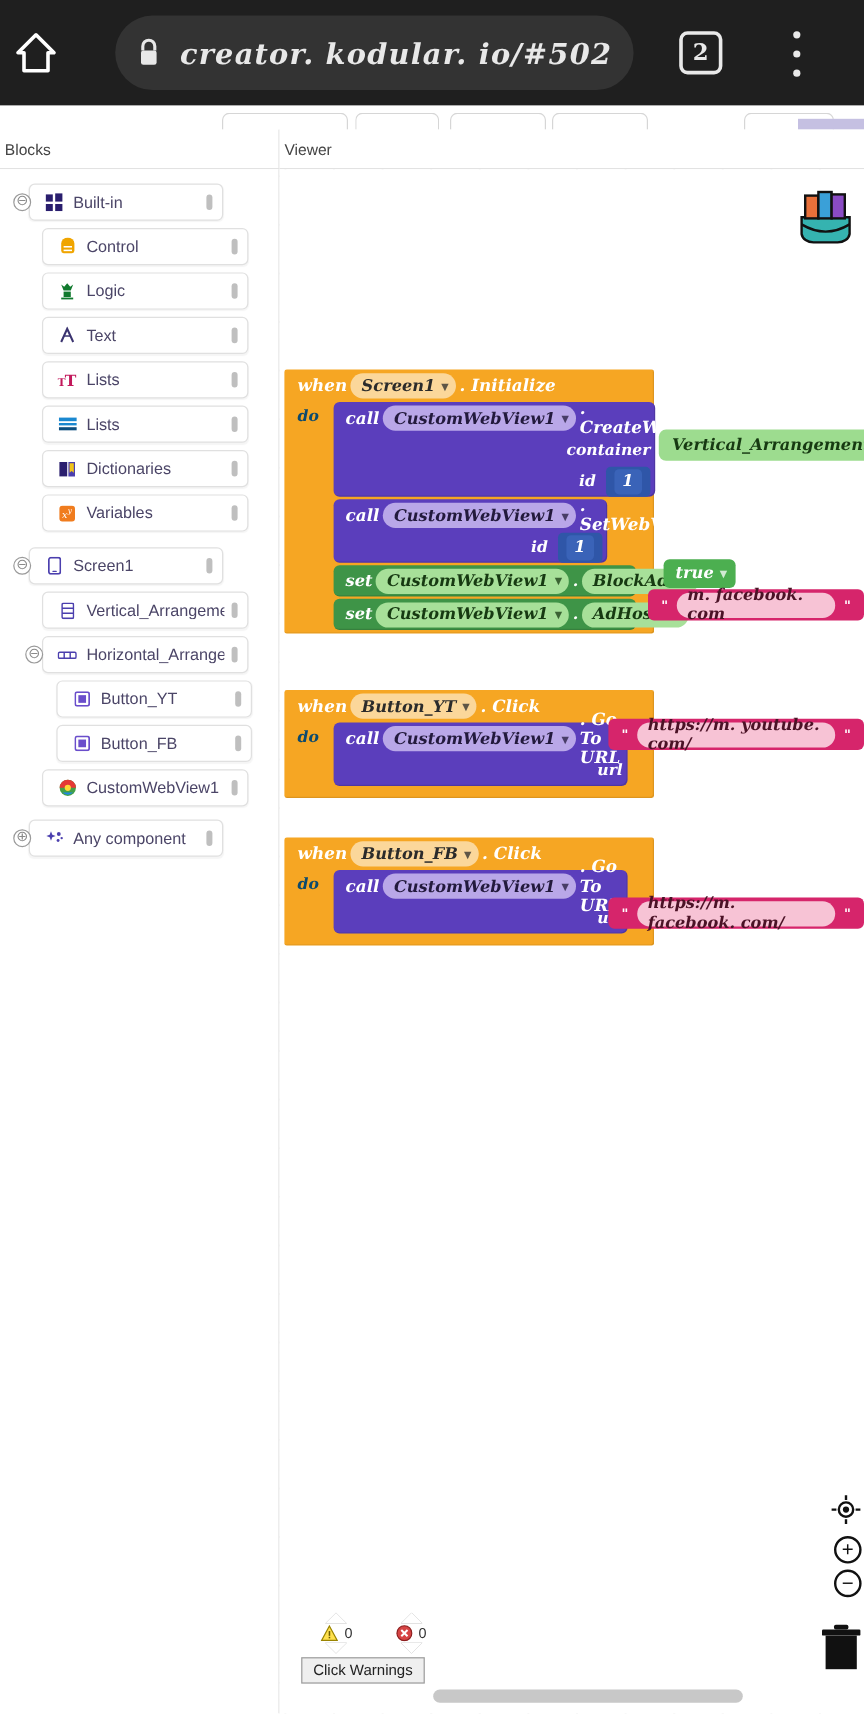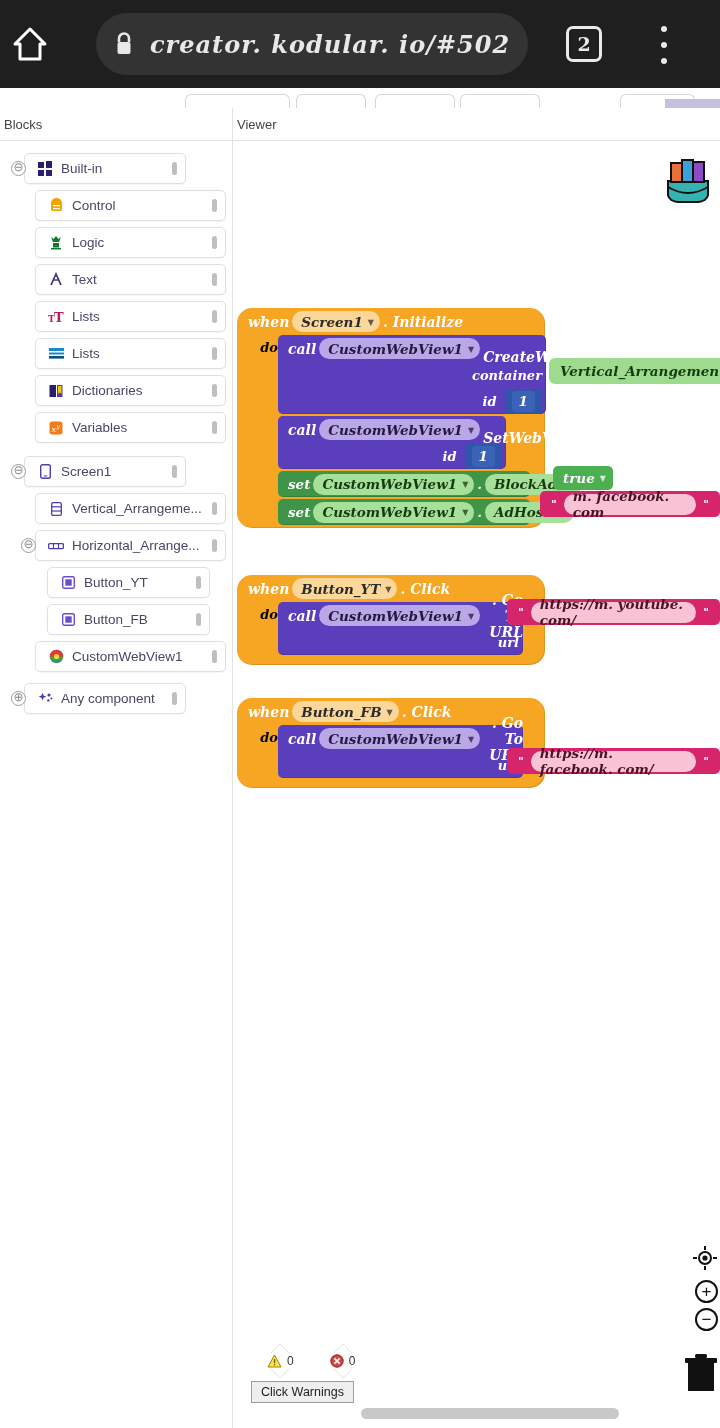--- a/index.html
+++ b/index.html
@@ -98,21 +98,21 @@
   .node .lbl {
     flex: 1 1 auto; font-size: 13.5px; color: #4b4567;
     white-space: nowrap; overflow: hidden; padding-left: 6px;
   }
   .handle {
     flex: 0 0 auto; width: 5px; height: 13px; border-radius: 3px;
     background: #bfbfbf; margin-left: 6px;
   }
   
   .lvl0 { margin-left: 24px; width: 162px; }
-  .lvl1 { margin-left: 35px; width: 191px; }
+  .lvl1 { margin-left: 35px; width: 172px; }
   .lvl2 { margin-left: 47px; width: 163px; }
 
   
   .workspace {
     position: absolute; left: 233px; top: 141px; width: 487px; height: 1287px;
     background-color: #ffffff;
     background-image:
       linear-gradient(to right, #e3e3e3 1.5px, transparent 1.5px),
       linear-gradient(to bottom, #e3e3e3 1.5px, transparent 1.5px);
     background-size: 40.5px 40.5px, 40.5px 40.5px;
@@ -129,27 +129,26 @@
     background-blend-mode: lighten;
     mix-blend-mode: lighten;
     pointer-events: none;
   }
 
   .backpack { position: absolute; right: 2px; top: 12px; }
 
   
   .blk { position: absolute; font-family: "DejaVu Serif", serif; font-style: italic; font-weight: 700; }
   .evt {
-    background: #f6a623; border-radius: 15px; color: #ffffff;
+    background: #f6a623; border-radius: 2px; color: #ffffff;
     box-shadow: inset -1px -1px 0 rgba(0,0,0,0.10);
-    text-align: right;
   }
   .evt-head { display: flex; align-items: center; height: 27px; padding-left: 11px; font-size: 14px; }
   .evt-body { display: flex; padding: 0 0 0 11px; }
-  .do-lbl { font-size: 13px; color: #000000; padding-top: 5px; width: 30px; flex: 0 0 30px; }
+  .do-lbl { font-size: 13px; color: #0c4a6e; padding-top: 5px; width: 30px; flex: 0 0 30px; }
   .stack { display: flex; flex-direction: column; }
 
   .field {
     display: inline-flex; align-items: center; height: 21px;
     border-radius: 11px; padding: 0 6px 0 9px; font-size: 13.5px;
     margin: 0 3px;
   }
   .f-orange { background: #fbd79a; color: #2b2b2b; }
   .f-purple { background: #b9a7e8; color: #231a3d; }
   .f-green  { background: #9ddc8f; color: #173a12; }

